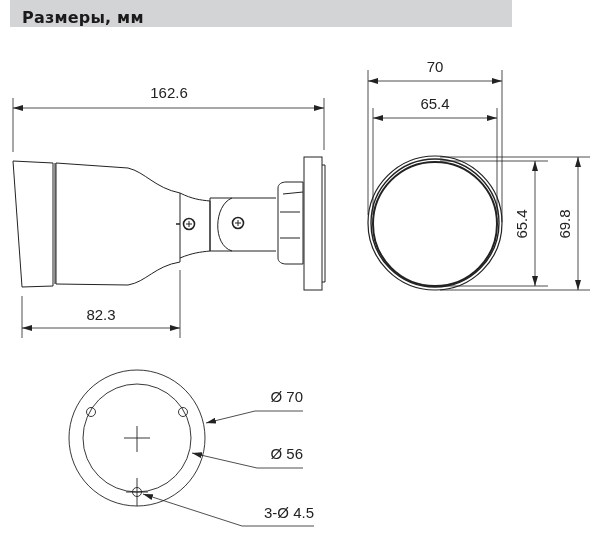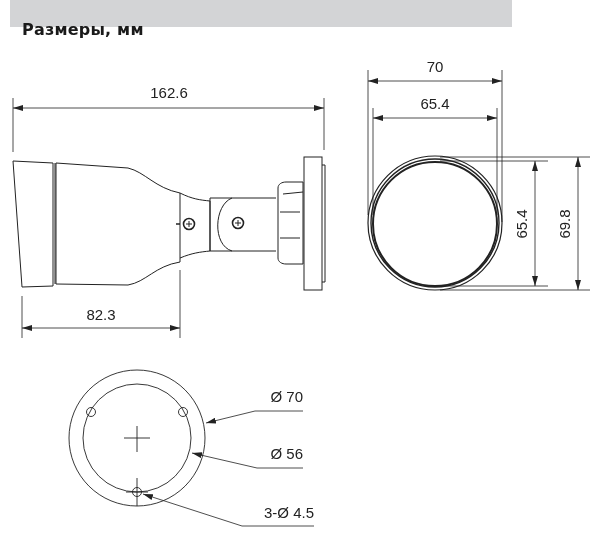--- a/index.html
+++ b/index.html
@@ -1,18 +1,18 @@
 <!DOCTYPE html>
 <html><head>
 <meta charset="utf-8">
 <style>
   html, body { margin: 0; padding: 0; background: #ffffff; }
   body { width: 600px; height: 541px; position: relative; overflow: hidden; font-family: "Liberation Sans", sans-serif; }
   .header-bar { position: absolute; left: 10px; top: 0; width: 502px; height: 27px; background: #d3d4d6; }
-  .header-title { position: absolute; left: 22px; top: 20px; font-family: "DejaVu Sans", sans-serif; font-weight: bold; font-size: 16px; color: #1a1a1a; letter-spacing: 0.2px; }
+  .header-title { position: absolute; left: 22px; top: 8px; font-family: "DejaVu Sans", sans-serif; font-weight: bold; font-size: 16px; color: #1a1a1a; letter-spacing: 0.2px; }
   svg.drawing { position: absolute; left: 0; top: 0; }
   .dim-text { font-family: "Liberation Sans", sans-serif; font-size: 15px; fill: #222; }
 </style>
 </head>
 <body>
 
 <div class="header-bar"></div>
 <div class="header-title">Размеры, мм</div>
 
 <svg class="drawing" width="600" height="541" viewBox="0 0 600 541">

